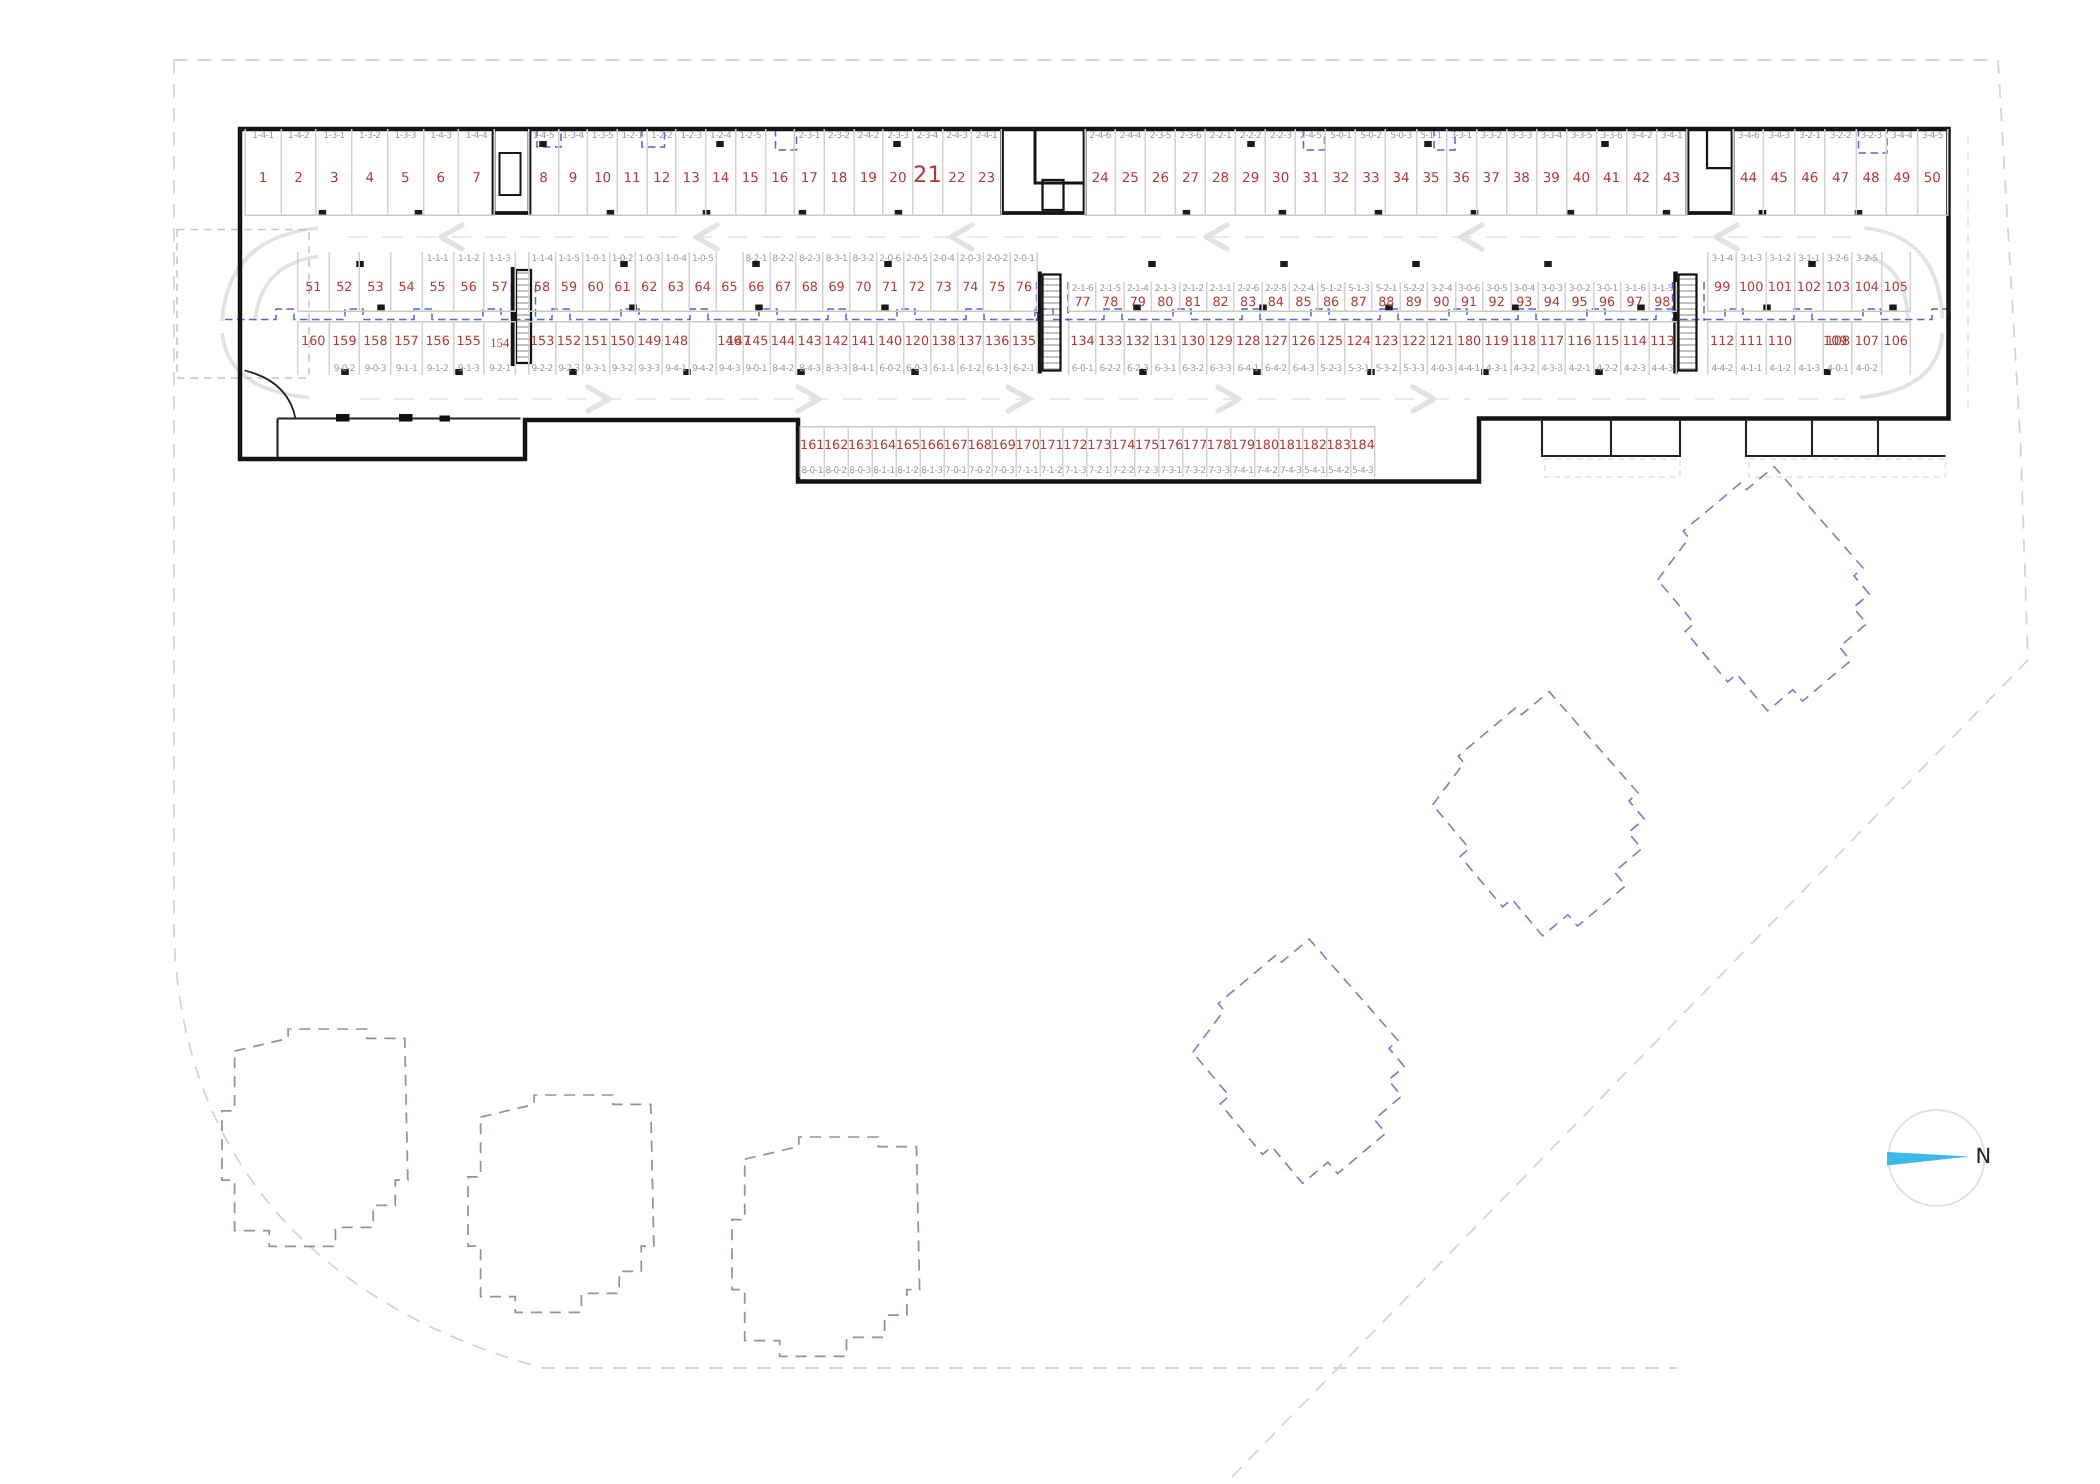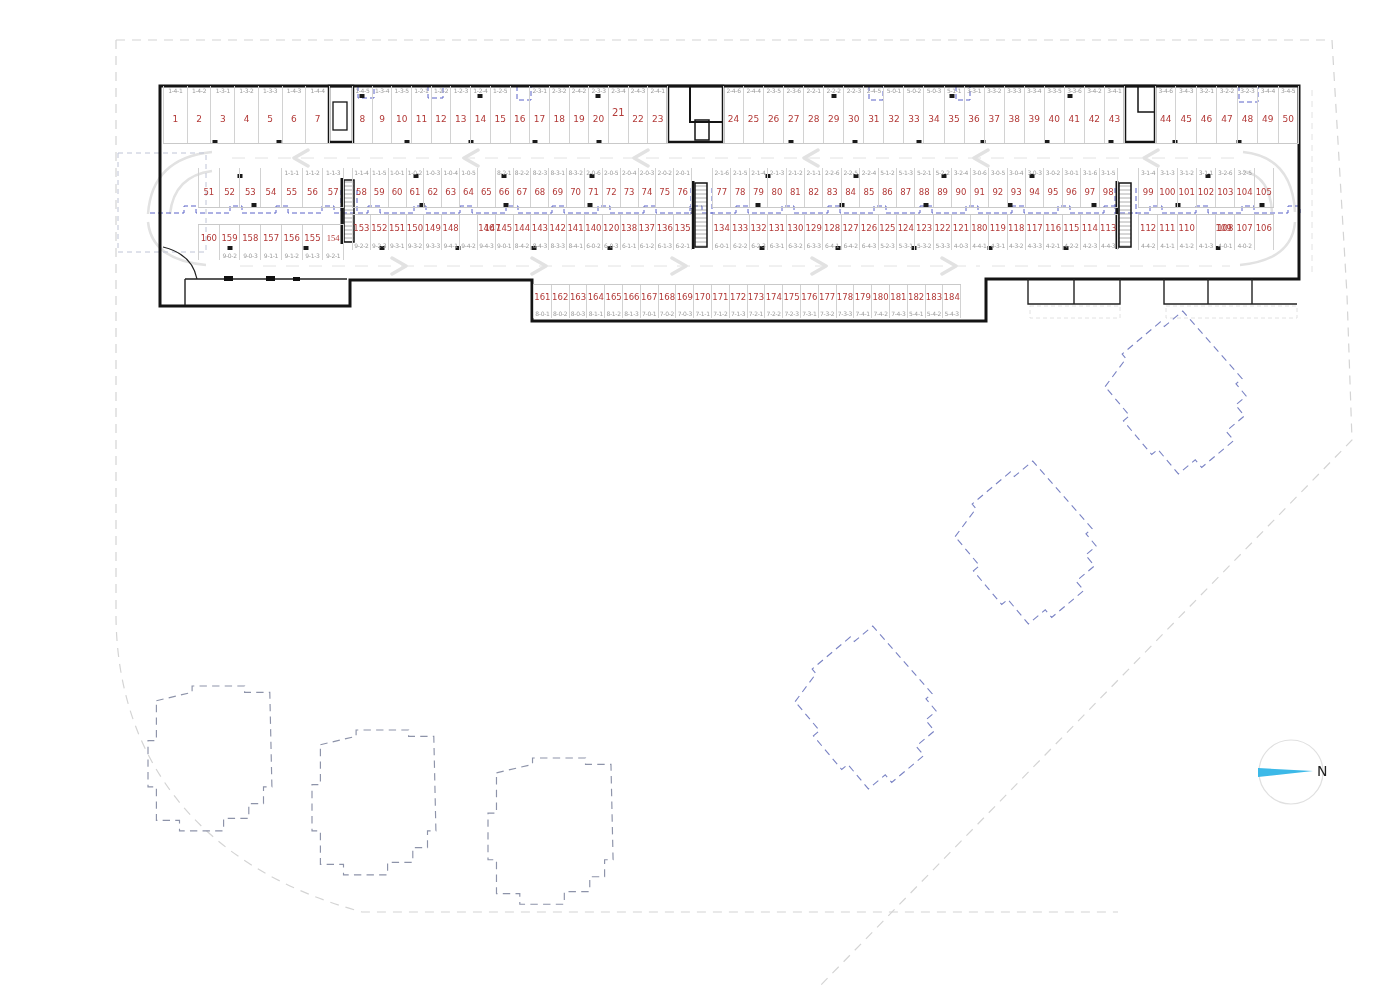--- a/index.html
+++ b/index.html
@@ -233,21 +233,21 @@
           <div class="cell">
             <span class="lbl">2-4-2</span>
             <span class="num" style="font-size: 9px;">19</span>
           </div>
           <div class="cell">
             <span class="lbl">2-3-3</span>
             <span class="num" style="font-size: 9px;">20</span>
           </div>
           <div class="cell">
             <span class="lbl">2-3-4</span>
-            <span class="num" style="font-size: 10px; margin-top: 12px;">21</span>
+            <span class="num" style="font-size: 15px; margin-top: 12px;">21</span>
           </div>
           <div class="cell">
             <span class="lbl">2-4-3</span>
             <span class="num" style="font-size: 9px;">22</span>
           </div>
           <div class="cell">
             <span class="lbl">2-4-1</span>
             <span class="num" style="font-size: 9px;">23</span>
           </div>
         </div>
@@ -466,21 +466,21 @@
           </div>
           <div class="cell">
             <span class="lbl">2-0-2</span>
             <span class="num" style="font-size: 8.5px;">75</span>
           </div>
           <div class="cell">
             <span class="lbl">2-0-1</span>
             <span class="num" style="font-size: 8.5px;">76</span>
           </div>
         </div>
-        <div class="seg b-bottom" style="left: 712px; top: 168px; width: 406px; height: 40px;">
+        <div class="seg b-bottom" style="left: 712px; top: 168px; width: 406px; height: 40px; align-items: flex-end;">
           <div class="cell">
             <span class="lbl">2-1-6</span>
             <span class="num" style="font-size: 8.5px;">77</span>
           </div>
           <div class="cell">
             <span class="lbl">2-1-5</span>
             <span class="num" style="font-size: 8.5px;">78</span>
           </div>
           <div class="cell">
             <span class="lbl">2-1-4</span>
@@ -588,21 +588,21 @@
             <span class="lbl">3-2-5</span>
             <span class="num" style="font-size: 8.5px;">104</span>
           </div>
           <div class="cell">
             <span class="lbl"></span>
             <span class="num" style="font-size: 8.5px;">105</span>
           </div>
         </div>
       </div>
     <div>
-        <div class="seg b-top" style="left: 198px; top: 224px; width: 146px; height: 36px;">
+        <div class="seg b-top" style="left: 198px; top: 214px; width: 146px; height: 36px;">
           <div class="cell">
             <span class="num" style="font-size: 8.5px;">160</span>
             <span class="lbl"></span>
           </div>
           <div class="cell">
             <span class="num" style="font-size: 8.5px;">159</span>
             <span class="lbl">9-0-2</span>
           </div>
           <div class="cell">
             <span class="num" style="font-size: 8.5px;">158</span>
@@ -818,21 +818,21 @@
             <span class="num" style="font-size: 8.5px;">107</span>
             <span class="lbl">4-0-2</span>
           </div>
           <div class="cell">
             <span class="num" style="font-size: 8.5px;">106</span>
             <span class="lbl"></span>
           </div>
         </div>
       </div>
     <div>
-        <div class="seg b-top" style="left: 533px; top: 284px; width: 428px; height: 34px;">
+        <div class="seg b-top" style="left: 533px; top: 284px; width: 384px; height: 34px;">
           <div class="cell">
             <span class="num" style="font-size: 8.5px;">161</span>
             <span class="lbl">8-0-1</span>
           </div>
           <div class="cell">
             <span class="num" style="font-size: 8.5px;">162</span>
             <span class="lbl">8-0-2</span>
           </div>
           <div class="cell">
             <span class="num" style="font-size: 8.5px;">163</span>

